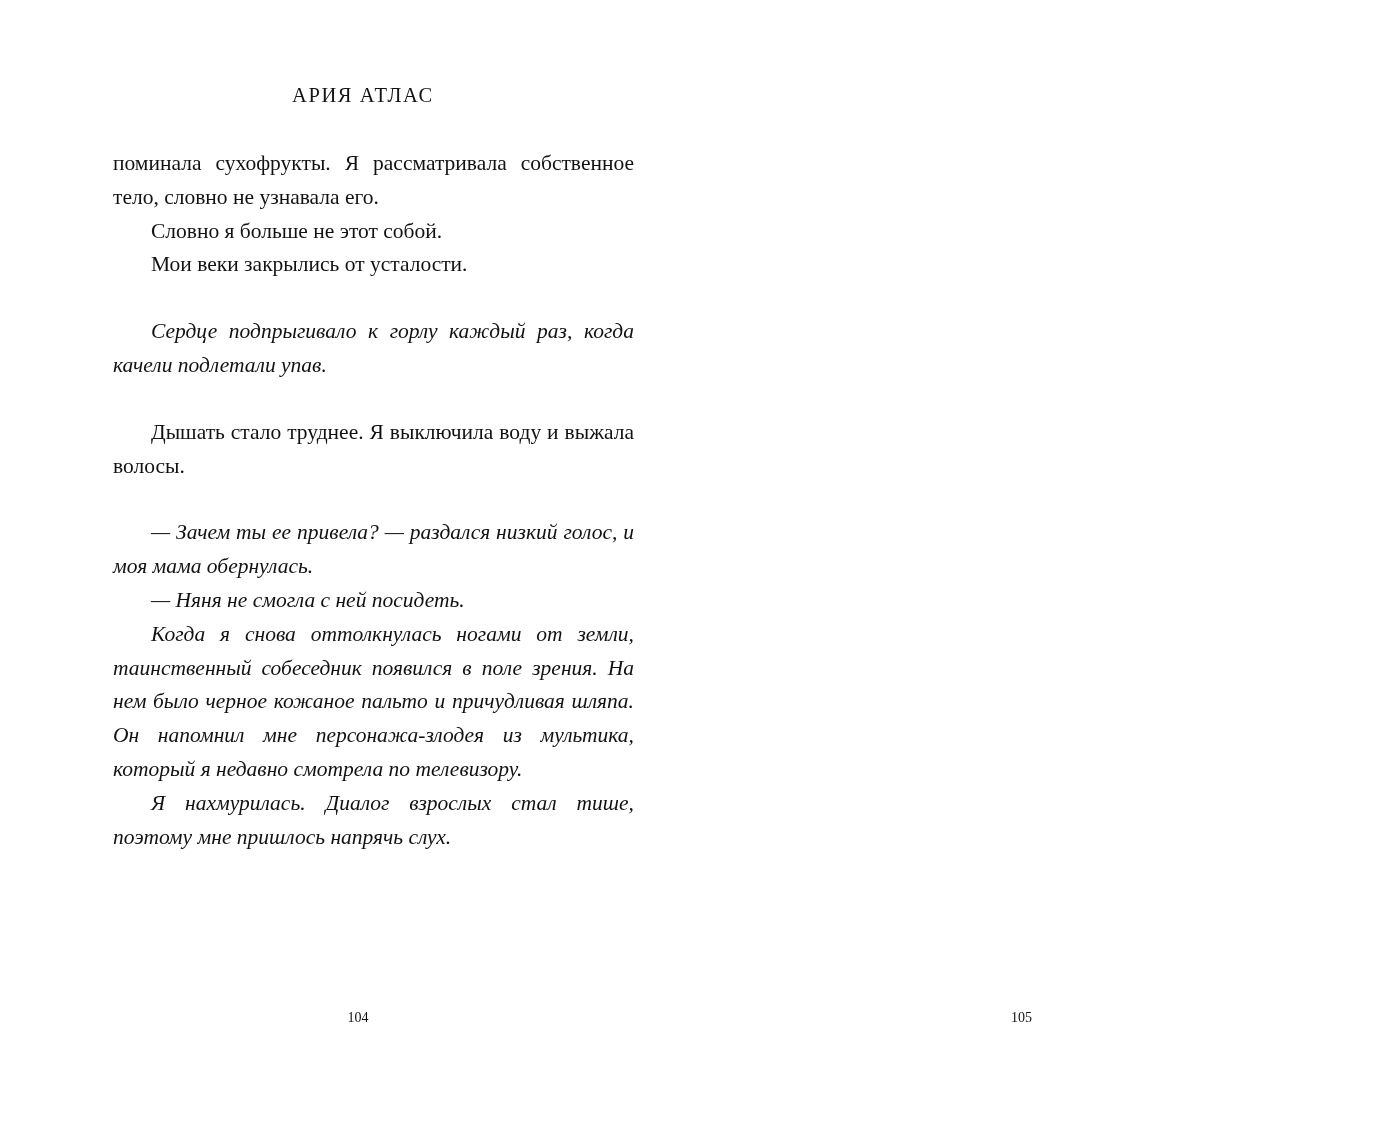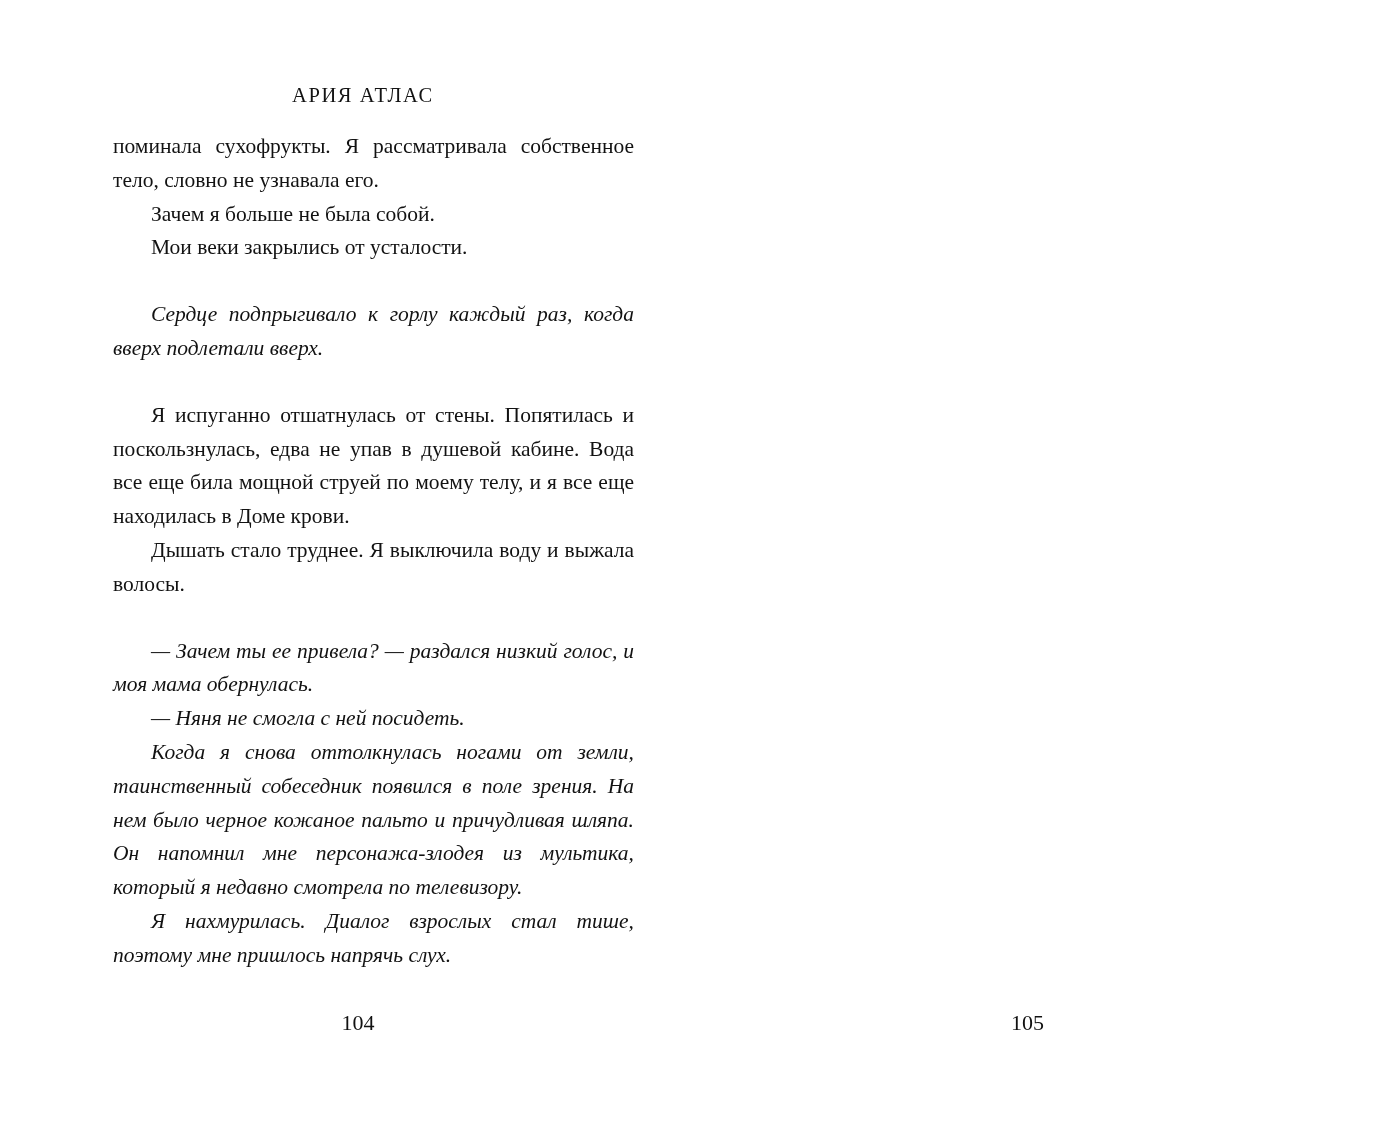--- a/index.html
+++ b/index.html
@@ -71,34 +71,35 @@
     width: 521px;
   }
 
   p.para {
     margin: 0;
     text-indent: 38px;
   }
 
   p.para.no-indent {
     text-indent: 0;
+    margin-top: 17px;
   }
 
   p.para.italic {
     font-style: italic;
   }
 
   
   .scene-gap {
     height: 33px;
   }
 
   .folio {
     position: absolute;
-    font-size: 22px;
+    font-size: 14px;
     color: #111111;
     width: 100%;
     text-align: center;
     font-family: "Liberation Serif", "DejaVu Serif", serif;
   }
 
   .folio-left {
     top: 1010px;
     left: 0;
     width: 696px;
@@ -118,26 +119,25 @@
 </head>
 <body>
 
 <div class="book-spread">
 
   <div class="page page-left">
     <div class="running-head running-head-left">АРИЯ АТЛАС</div>
 
     <div class="text-block text-block-left" id="left-text">
         <p class="para no-indent">поминала сухофрукты. Я рассматривала собственное тело, словно не узнавала его.</p>
-        <p class="para">Зачем я больше не была собой.</p>
+        <p class="para">Словно я больше не этот собой.</p>
         <p class="para">Мои веки закрылись от усталости.</p>
         <div class="scene-gap"></div>
-        <p class="para italic">Сердце подпрыгивало к горлу каждый раз, когда вверх подлетали вверх.</p>
+        <p class="para italic">Сердце подпрыгивало к горлу каждый раз, когда качели подлетали упав.</p>
         <div class="scene-gap"></div>
-        <p class="para">Я испуганно отшатнулась от стены. Попятилась и поскользнулась, едва не упав в душевой кабине. Вода все еще била мощной струей по моему телу, и я все еще находилась в Доме крови.</p>
         <p class="para">Дышать стало труднее. Я выключила воду и выжала волосы.</p>
         <div class="scene-gap"></div>
         <p class="para italic">— Зачем ты ее привела? — раздался низкий голос, и моя мама обернулась.</p>
         <p class="para italic">— Няня не смогла с ней посидеть.</p>
         <p class="para italic">Когда я снова оттолкнулась ногами от земли, таинственный собеседник появился в поле зрения. На нем было черное кожаное пальто и причудливая шляпа. Он напомнил мне персонажа-злодея из мультика, который я недавно смотрела по телевизору.</p>
         <p class="para italic">Я нахмурилась. Диалог взрослых стал тише, поэтому мне пришлось напрячь слух.</p>
       </div>
 
     <div class="folio folio-left">104</div>
   </div>

